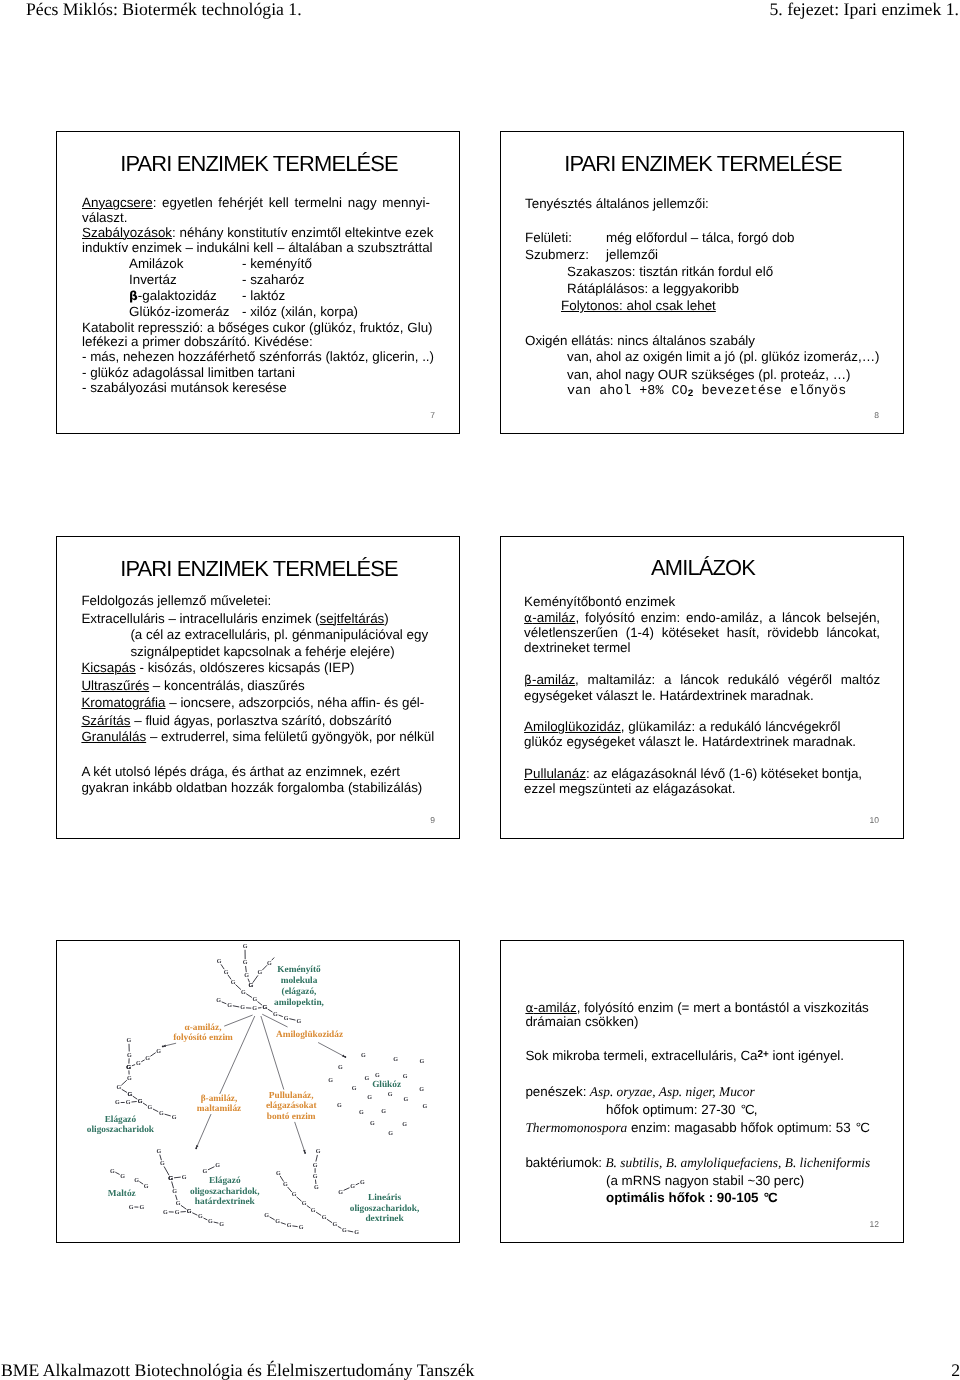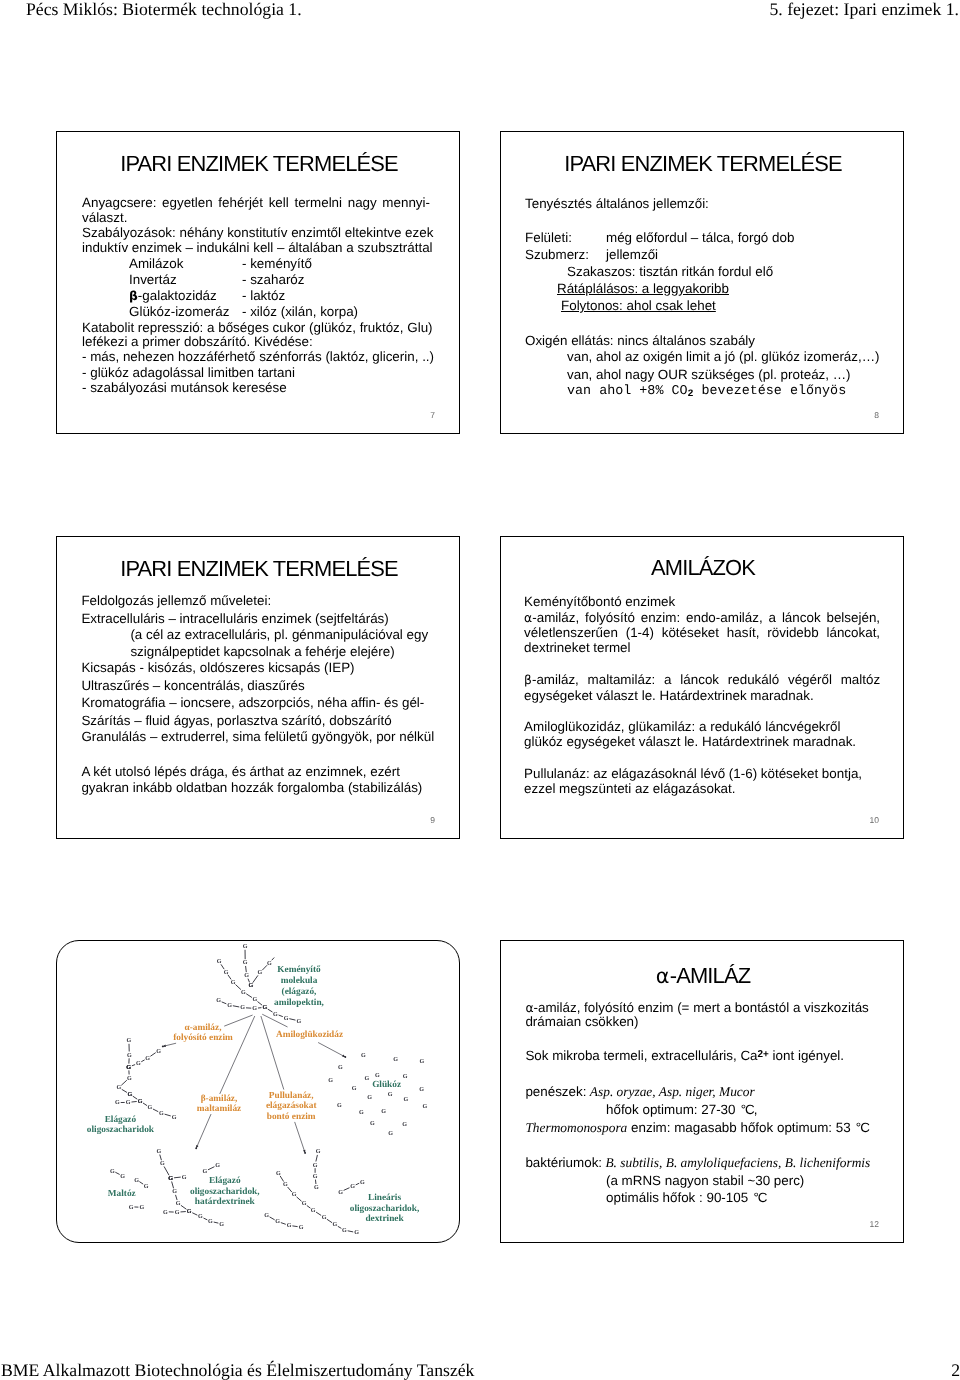--- a/index.html
+++ b/index.html
@@ -13,21 +13,21 @@
   .hdr .r{position:absolute;right:1px;top:-1px;white-space:nowrap;}
   .ftr .l{position:absolute;left:1px;top:1px;white-space:nowrap;}
   .ftr .r{position:absolute;right:0px;top:1px;white-space:nowrap;}
   .slide{position:absolute;border:1.5px solid #000;background:#fff;box-sizing:border-box;
          width:404px;height:303px;overflow:hidden;will-change:transform;}
   .slide-title{position:absolute;left:0;width:404px;text-align:center;font-size:21.9px;
                line-height:21.9px;white-space:nowrap;letter-spacing:-0.86px;}
   .body{position:absolute;}
   .ln{position:relative;white-space:pre;height:0;}
   .ln span{white-space:pre;position:relative;}
-  .u{text-underline-offset:1.3px;text-decoration-thickness:0.9px;}
+  .u{text-decoration:underline;text-underline-offset:1.3px;text-decoration-thickness:0.9px;}
   .b{font-family:"DejaVu Sans",sans-serif;font-size:0.92em;}
   .sym{font-family:"DejaVu Sans",sans-serif;font-weight:bold;font-size:0.92em;}
   .si{font-family:"Liberation Serif",serif;font-style:italic;}
   .si.gap{margin-left:3.4px;}
   .sub{font-size:0.74em;position:relative;top:0.22em;font-weight:bold;}
   .sup{font-size:0.74em;position:relative;top:-0.36em;font-weight:bold;}
   .pgnum{position:absolute;font-size:8.5px;color:#6a6a6a;}
   .deg{letter-spacing:-1.0px;margin-left:1.5px;}
   .slide-title .alpha{font-family:"DejaVu Sans",sans-serif;font-size:0.95em;letter-spacing:0.3px;}
   .diagram{position:absolute;left:0;top:0;width:404px;height:303px;will-change:transform;}
@@ -69,21 +69,21 @@
       <div class="pgnum" style="right: 24px; top: 278px;">7</div>
     </div>
     <div class="slide" style="left: 500px; top: 131px;">
       <div class="slide-title" style="top: 20.8px;">IPARI ENZIMEK TERMELÉSE</div>
       <div class="body" style="left: 24px; top: 64px; font-size: 13.4px;">
         <div class="ln" style="top: 0px;"><span class="seg"><span>Tenyésztés általános jellemzői:</span></span></div>
         <div class="ln" style="top: 16.9px;"></div>
         <div class="ln" style="top: 33.8px;"><span class="seg"><span>Felületi:</span></span><span class="seg" style="position: absolute; left: 81px;"><span>még előfordul – tálca, forgó dob</span></span></div>
         <div class="ln" style="top: 50.5px;"><span class="seg"><span>Szubmerz:</span></span><span class="seg" style="position: absolute; left: 81px;"><span>jellemzői</span></span></div>
         <div class="ln" style="top: 68px;"><span class="seg" style="position: absolute; left: 42px;"><span>Szakaszos: tisztán ritkán fordul elő</span></span></div>
-        <div class="ln" style="top: 84.7px;"><span class="seg" style="position: absolute; left: 32px; text-decoration: underline;"><span>Rátáplálásos: a leggyakoribb</span></span></div>
+        <div class="ln" style="top: 84.7px;"><span class="seg" style="position: absolute; left: 42px;"><span>Rátáplálásos: a leggyakoribb</span></span></div>
         <div class="ln" style="top: 102.2px;"><span class="seg" style="position: absolute; left: 36px; text-decoration: underline;"><span>Folytonos: ahol csak lehet</span></span></div>
         <div class="ln" style="top: 119.35px;"></div>
         <div class="ln" style="top: 136.5px;"><span class="seg"><span>Oxigén ellátás: nincs általános szabály</span></span></div>
         <div class="ln" style="top: 153.2px;"><span class="seg" style="position: absolute; left: 42px;"><span>van, ahol az oxigén limit a jó (pl. glükóz izomeráz,…)</span></span></div>
         <div class="ln" style="top: 170.7px;"><span class="seg" style="position: absolute; left: 42px;"><span>van, ahol nagy OUR szükséges (pl. proteáz, …)</span></span></div>
         <div class="ln" style="top: 187.5px;"><span class="seg" style="position: absolute; left: 42px; font-family: Liberation Mono, monospace;"><span>van ahol +8% CO</span><span class="sub">2</span><span> bevezetése előnyös</span></span></div>
       </div>
       <div class="pgnum" style="right: 24px; top: 278px;">8</div>
     </div>
     <div class="slide" style="left: 56px; top: 536px;">
@@ -116,21 +116,21 @@
         <div class="ln" style="top: 93.6px;"><span class="seg"><span>egységeket választ le. Határdextrinek maradnak.</span></span></div>
         <div class="ln" style="top: 109.2px;"></div>
         <div class="ln" style="top: 124.8px;"><span class="seg"><span class="u">Amiloglükozidáz</span><span>, glükamiláz: a redukáló láncvégekről</span></span></div>
         <div class="ln" style="top: 140px;"><span class="seg"><span>glükóz egységeket választ le. Határdextrinek maradnak.</span></span></div>
         <div class="ln" style="top: 156px;"></div>
         <div class="ln" style="top: 172px;"><span class="seg"><span class="u">Pullulanáz</span><span>: az elágazásoknál lévő (1-6) kötéseket bontja,</span></span></div>
         <div class="ln" style="top: 187.2px;"><span class="seg"><span>ezzel megszünteti az elágazásokat.</span></span></div>
       </div>
       <div class="pgnum" style="right: 24px; top: 278px;">10</div>
     </div>
-    <div class="slide" style="left: 56px; top: 940px; border-radius: 23px;">
+    <div class="slide" style="left: 56px; top: 940px;">
       <div class="diagram">
         <svg viewBox="0 0 404 303" width="404" height="303">
           <line x1="188.04" y1="8.80" x2="188.16" y2="18.20" class="bond"></line>
           <line x1="188.59" y1="24.98" x2="189.31" y2="31.12" class="bond"></line>
           <line x1="190.99" y1="37.65" x2="192.51" y2="41.35" class="bond"></line>
           <line x1="195.76" y1="41.72" x2="200.94" y2="34.38" class="bond"></line>
           <line x1="205.27" y1="29.16" x2="210.03" y2="24.24" class="bond"></line>
           <line x1="214.69" y1="19.29" x2="217.21" y2="16.51" class="bond"></line>
           <line x1="163.97" y1="23.34" x2="167.13" y2="28.16" class="bond"></line>
           <line x1="170.92" y1="33.80" x2="174.08" y2="38.40" class="bond"></line>
@@ -335,34 +335,33 @@
           <text x="167.8" y="242.4" text-anchor="middle" class="dlbl product">Elágazó</text>
           <text x="167.8" y="252.9" text-anchor="middle" class="dlbl product">oligoszacharidok,</text>
           <text x="167.8" y="263.4" text-anchor="middle" class="dlbl product">határdextrinek</text>
           <text x="327.5" y="259.4" text-anchor="middle" class="dlbl product">Lineáris</text>
           <text x="327.5" y="269.9" text-anchor="middle" class="dlbl product">oligoszacharidok,</text>
           <text x="327.5" y="280.4" text-anchor="middle" class="dlbl product">dextrinek</text>
         </svg>
       </div>
     </div>
     <div class="slide" style="left: 500px; top: 940px;">
-      <div class="slide-title" style="top: 23.5px;"><span class="b alpha">α</span>-AMILÁZ</div>
       <div class="body" style="left: 24.4px; top: 58.5px; font-size: 13.4px;">
         <div class="ln" style="top: 0px;"><span class="seg"><span class="u b">α</span><span class="u">-amiláz</span><span>, folyósító enzim (= mert a bontástól a viszkozitás</span></span></div>
         <div class="ln" style="top: 14.4px;"><span class="seg"><span>drámaian csökken)</span></span></div>
         <div class="ln" style="top: 31.55px;"></div>
         <div class="ln" style="top: 48.7px;"><span class="seg"><span>Sok mikroba termeli, extracelluláris, Ca</span><span class="sup">2+</span><span> iont igényel.</span></span></div>
         <div class="ln" style="top: 66.65px;"></div>
         <div class="ln" style="top: 84.6px;"><span class="seg"><span>penészek:</span><span class="si gap">Asp. oryzae, Asp. niger, Mucor</span></span></div>
         <div class="ln" style="top: 102.1px;"><span class="seg" style="position: absolute; left: 80.6px;"><span>hőfok optimum: 27-30 </span><span class="deg">°C,</span></span></div>
         <div class="ln" style="top: 120.4px;"><span class="seg"><span class="si">Thermomonospora</span><span> enzim: magasabb hőfok optimum: 53 </span><span class="deg">°C</span></span></div>
         <div class="ln" style="top: 137.95px;"></div>
         <div class="ln" style="top: 155.5px;"><span class="seg"><span>baktériumok:</span><span class="si gap">B. subtilis, B. amyloliquefaciens, B. licheniformis</span></span></div>
         <div class="ln" style="top: 173.1px;"><span class="seg" style="position: absolute; left: 80.6px; text-align: right;"><span>(a mRNS nagyon stabil ~30 perc)</span></span></div>
-        <div class="ln" style="top: 190.6px;"><span class="seg" style="position: absolute; left: 80.6px;"><span>optimális hőfok : 90-105 </span><span class="deg">°C</span></span></div>
+        <div class="ln" style="top: 190.6px;"><span class="seg" style="position: absolute; left: 80.6px; font-weight: bold;"><span>optimális hőfok : 90-105 </span><span class="deg">°C</span></span></div>
       </div>
       <div class="pgnum" style="right: 24px; top: 278px;">12</div>
     </div>
   </div>
 
 <div class="ftr">
   <span class="l">BME Alkalmazott Biotechnológia és Élelmiszertudomány Tanszék</span>
   <span class="r">2</span>
 </div>
 

